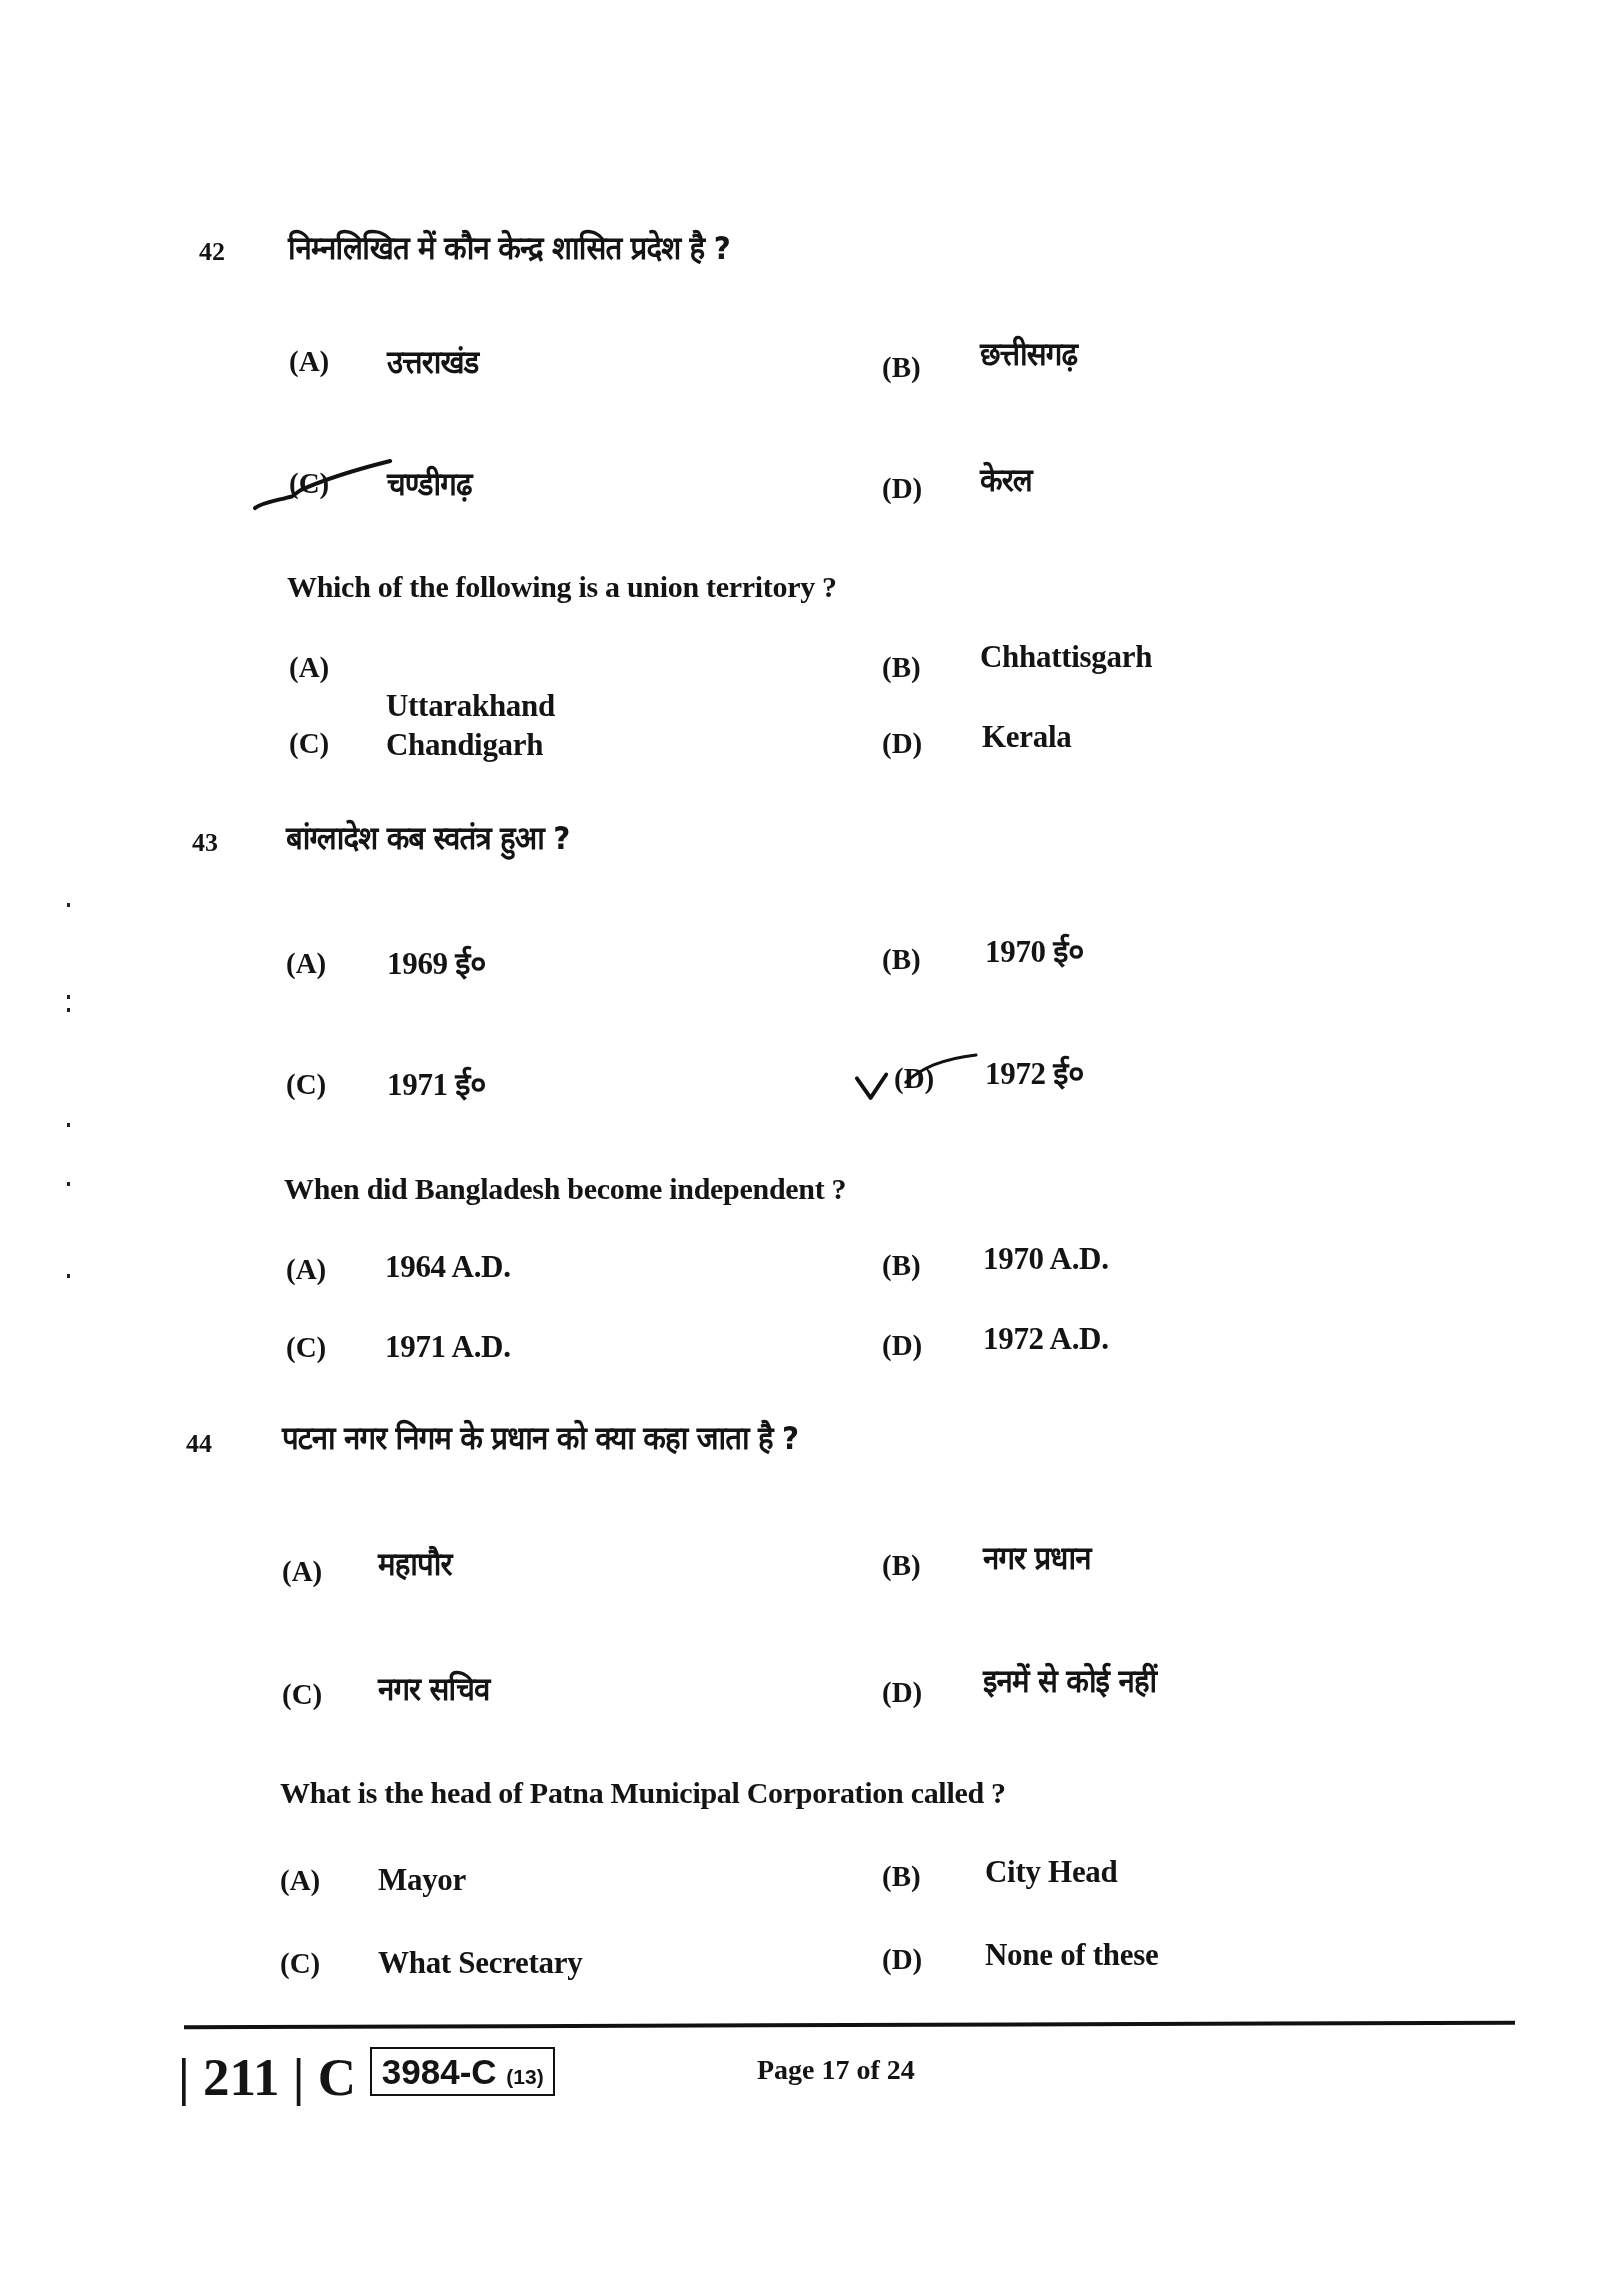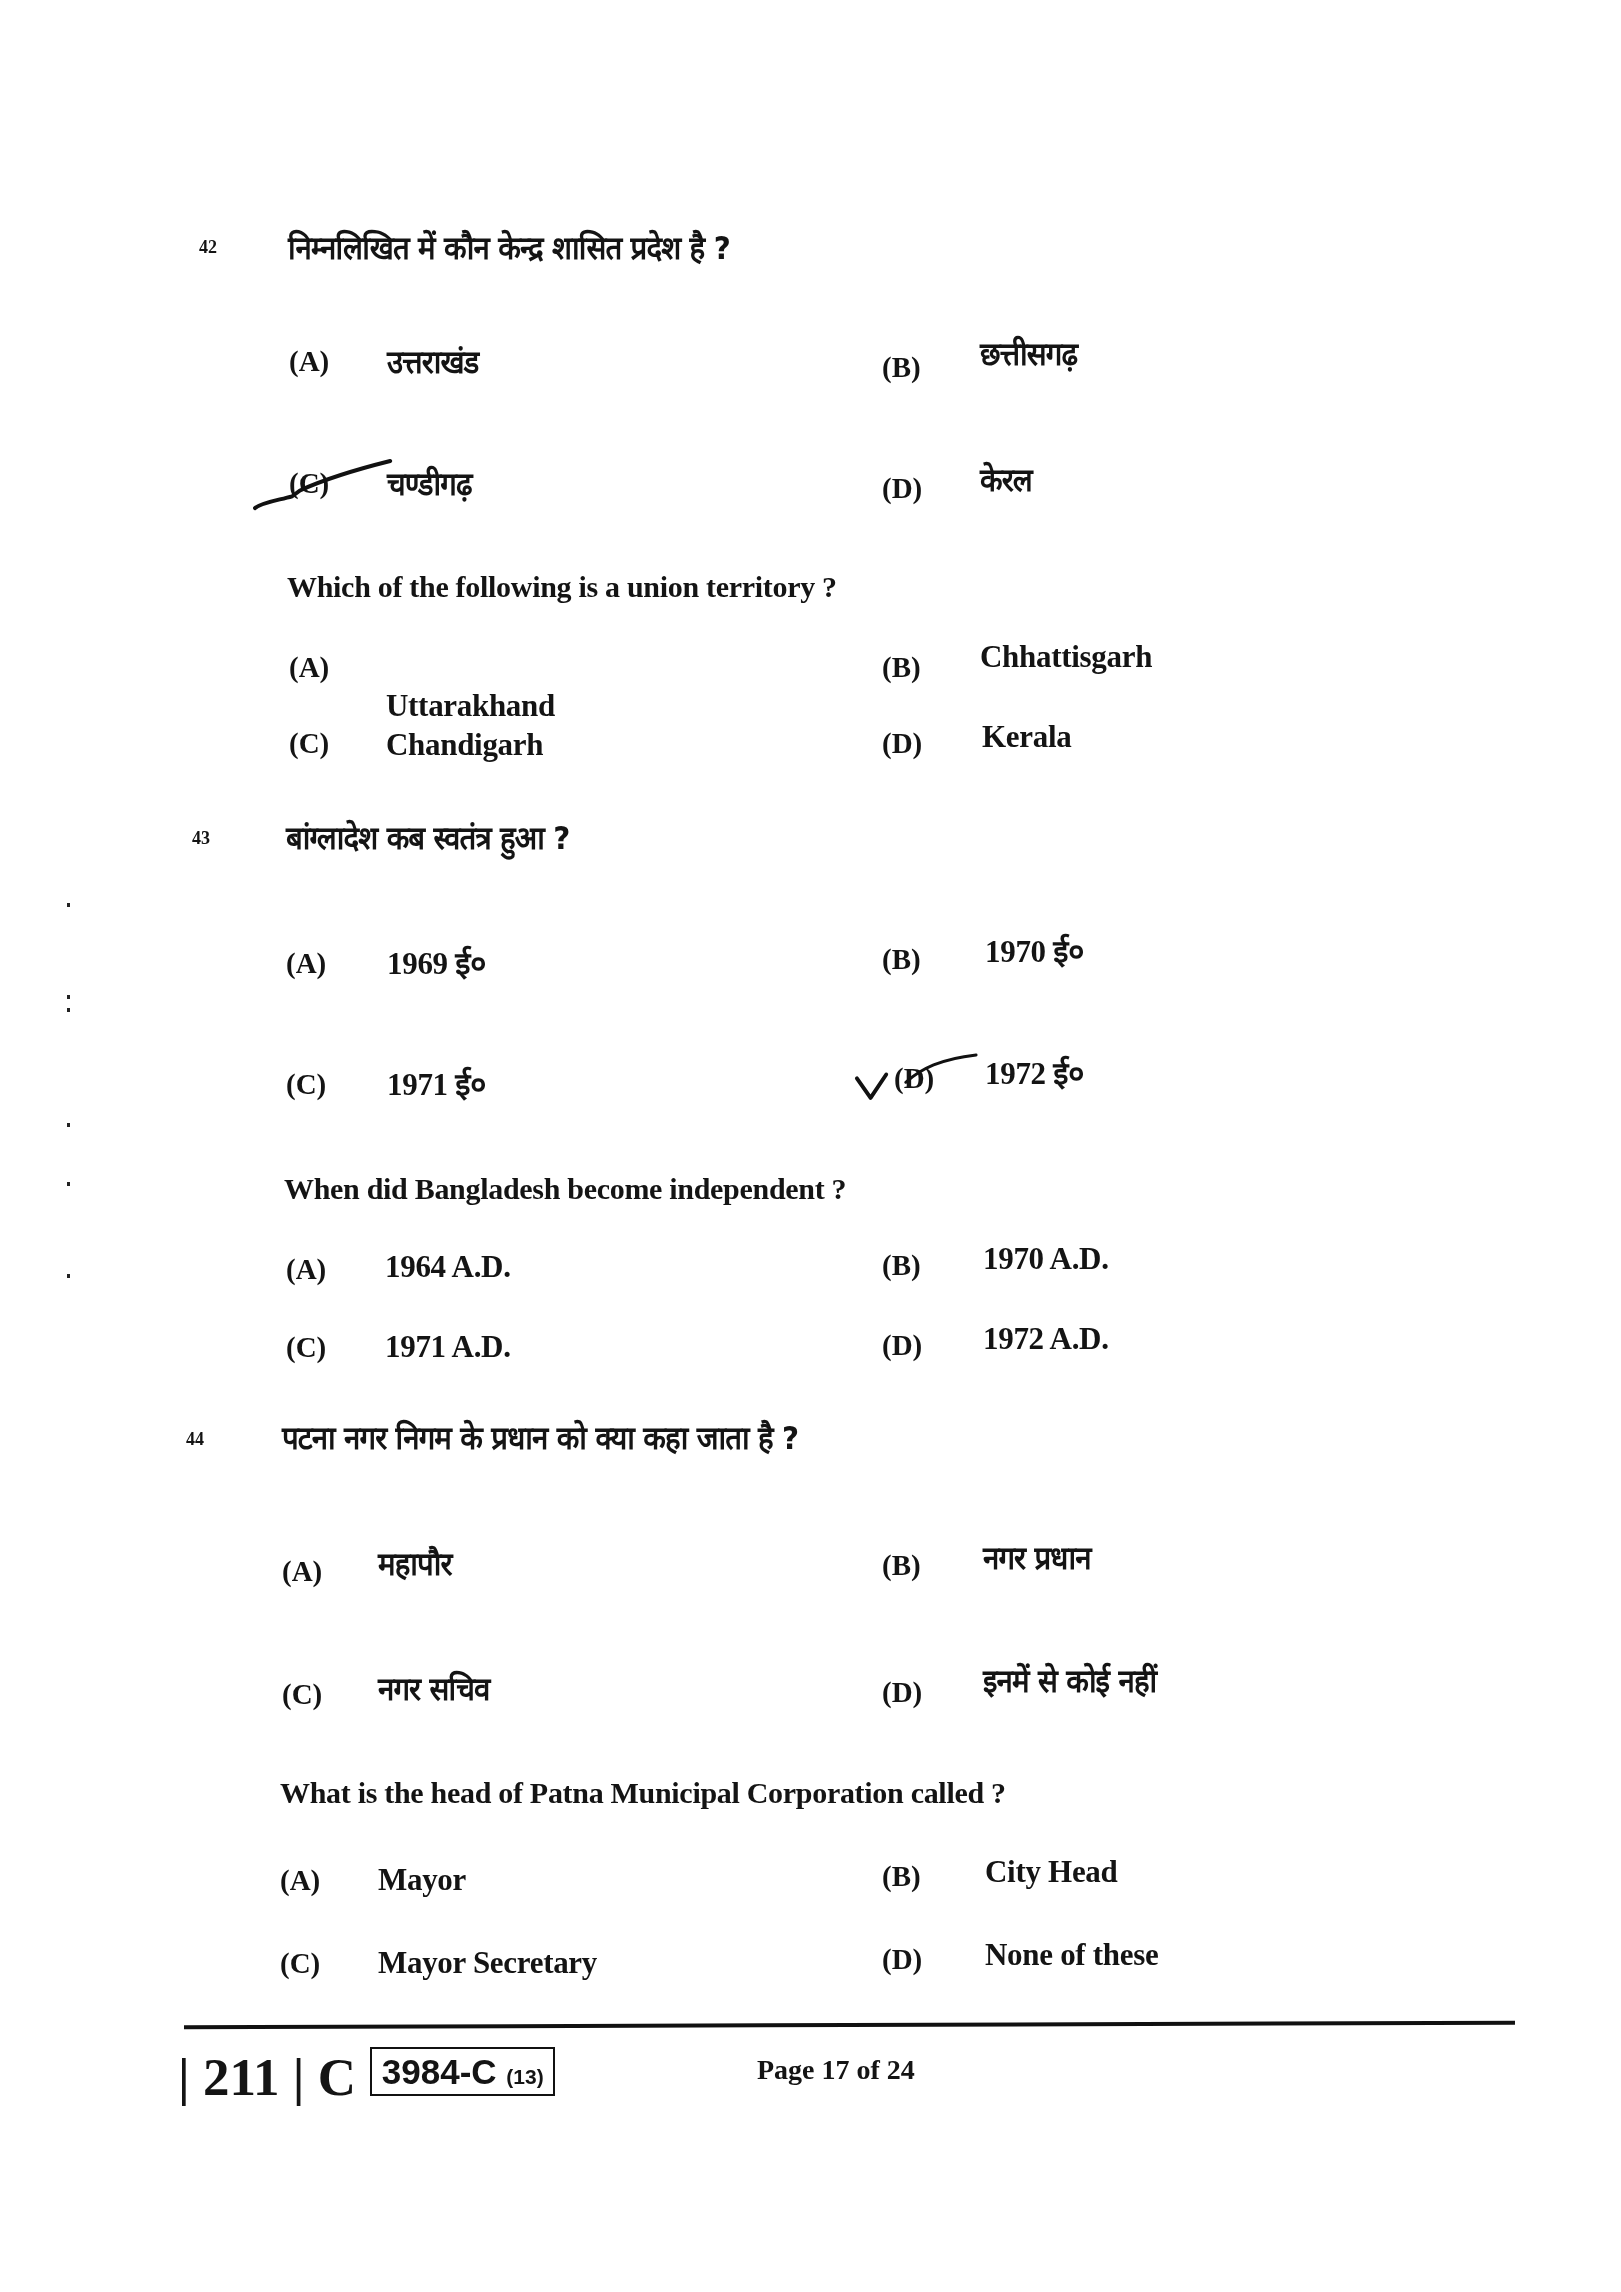--- a/index.html
+++ b/index.html
@@ -2,21 +2,21 @@
 <html><head>
 <meta charset="utf-8">
 <style>
   html, body { margin: 0; padding: 0; background: #ffffff; }
   body {
     width: 1621px; height: 2293px; position: relative; overflow: hidden;
     font-family: "Liberation Serif", "DejaVu Serif", serif;
     color: #141414;
   }
   .abs { position: absolute; white-space: nowrap; }
-  .qnum { font-size: 18px; font-weight: bold; font-family: "Liberation Serif", serif; }
+  .qnum { font-size: 26px; font-weight: bold; font-family: "Liberation Serif", serif; }
   .hindi { font-size: 32px; font-family: "DejaVu Sans", sans-serif; font-weight: bold; letter-spacing: -1px; transform: scaleX(0.92); transform-origin: left center; }
   .eng-q { font-size: 30px; font-weight: bold; letter-spacing: -0.3px; }
   .label { font-size: 29px; font-weight: bold; }
   .opt { font-size: 31px; font-weight: bold; letter-spacing: -0.3px; }
   .dot { position: absolute; width: 2.9px; height: 3.9px; background: #222; }
   .rule { position: absolute; left: 184px; width: 1331px; height: 3.9px; background: #111; transform: rotate(-0.2deg); }
   .foot-code { font-family: Liberation Serif, serif; font-size: 53px; font-weight: bold; }
   .foot-box { border: 2.9px solid #111; padding: 0 9.8px; font-family: "Liberation Sans", sans-serif; font-size: 35px; font-weight: bold; height: 45px; line-height: 45px; }
   .foot-box small { font-size: 21px; }
   .foot-page { font-size: 28px; font-weight: bold; font-family: "Liberation Serif", serif; }
@@ -104,21 +104,21 @@
   <div class="abs label" style="left:882px; top:1676px;">(D)</div>
   <div class="abs hindi" style="left:983px; top:1658px;">इनमें से कोई नहीं</div>
 
   <div class="abs eng-q" style="left:280px; top:1776px;">What is the head of Patna Municipal Corporation called ?</div>
 
   <div class="abs label" style="left:280px; top:1864px;">(A)</div>
   <div class="abs opt" style="left:378px; top:1862px;">Mayor</div>
   <div class="abs label" style="left:882px; top:1860px;">(B)</div>
   <div class="abs opt" style="left:985px; top:1854px;">City Head</div>
   <div class="abs label" style="left:280px; top:1947px;">(C)</div>
-  <div class="abs opt" style="left:378px; top:1945px;">Mayor Secretary</div>
+  <div class="abs opt" style="left:378px; top:1945px;">What Secretary</div>
   <div class="abs label" style="left:882px; top:1943px;">(D)</div>
   <div class="abs opt" style="left:985px; top:1937px;">None of these</div>
 </section>
 
 <footer>
   <div class="rule" style="top:2023px;"></div>
   <div class="abs foot-code" style="left:178px; top:2047px;">| 211 | C</div>
   <div class="abs foot-box" style="left:370px; top:2047px;">
     <span>3984-C</span>
     <small>(13)</small>

